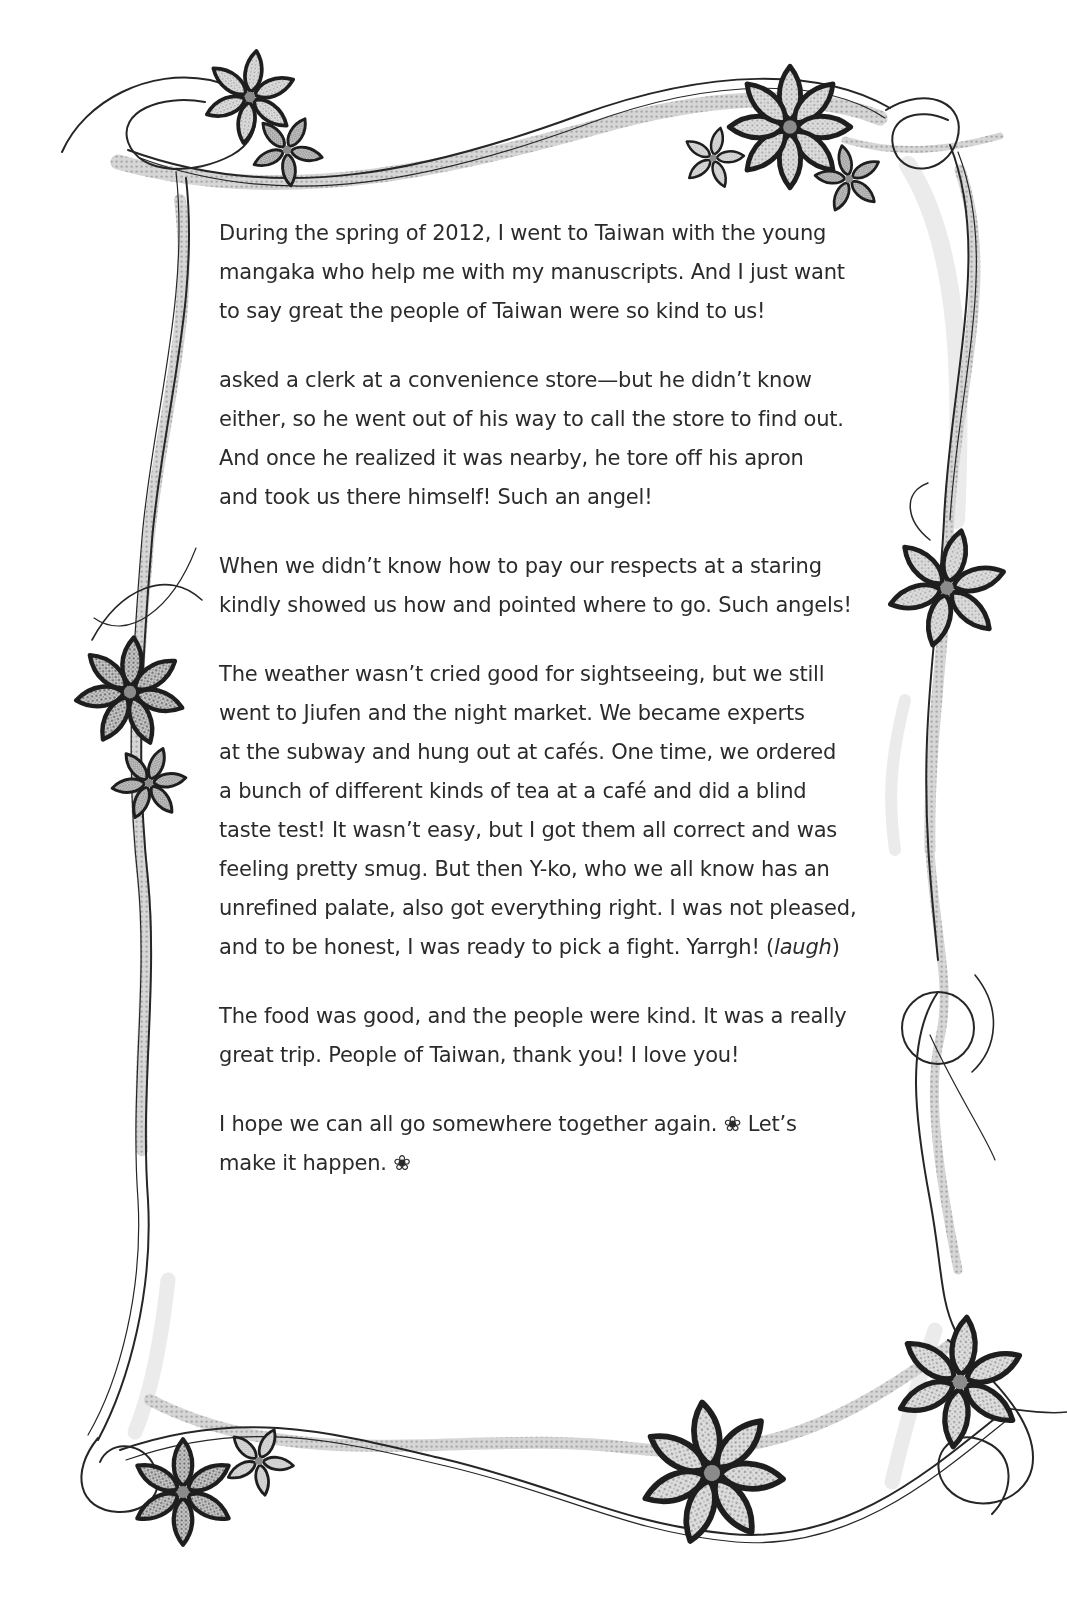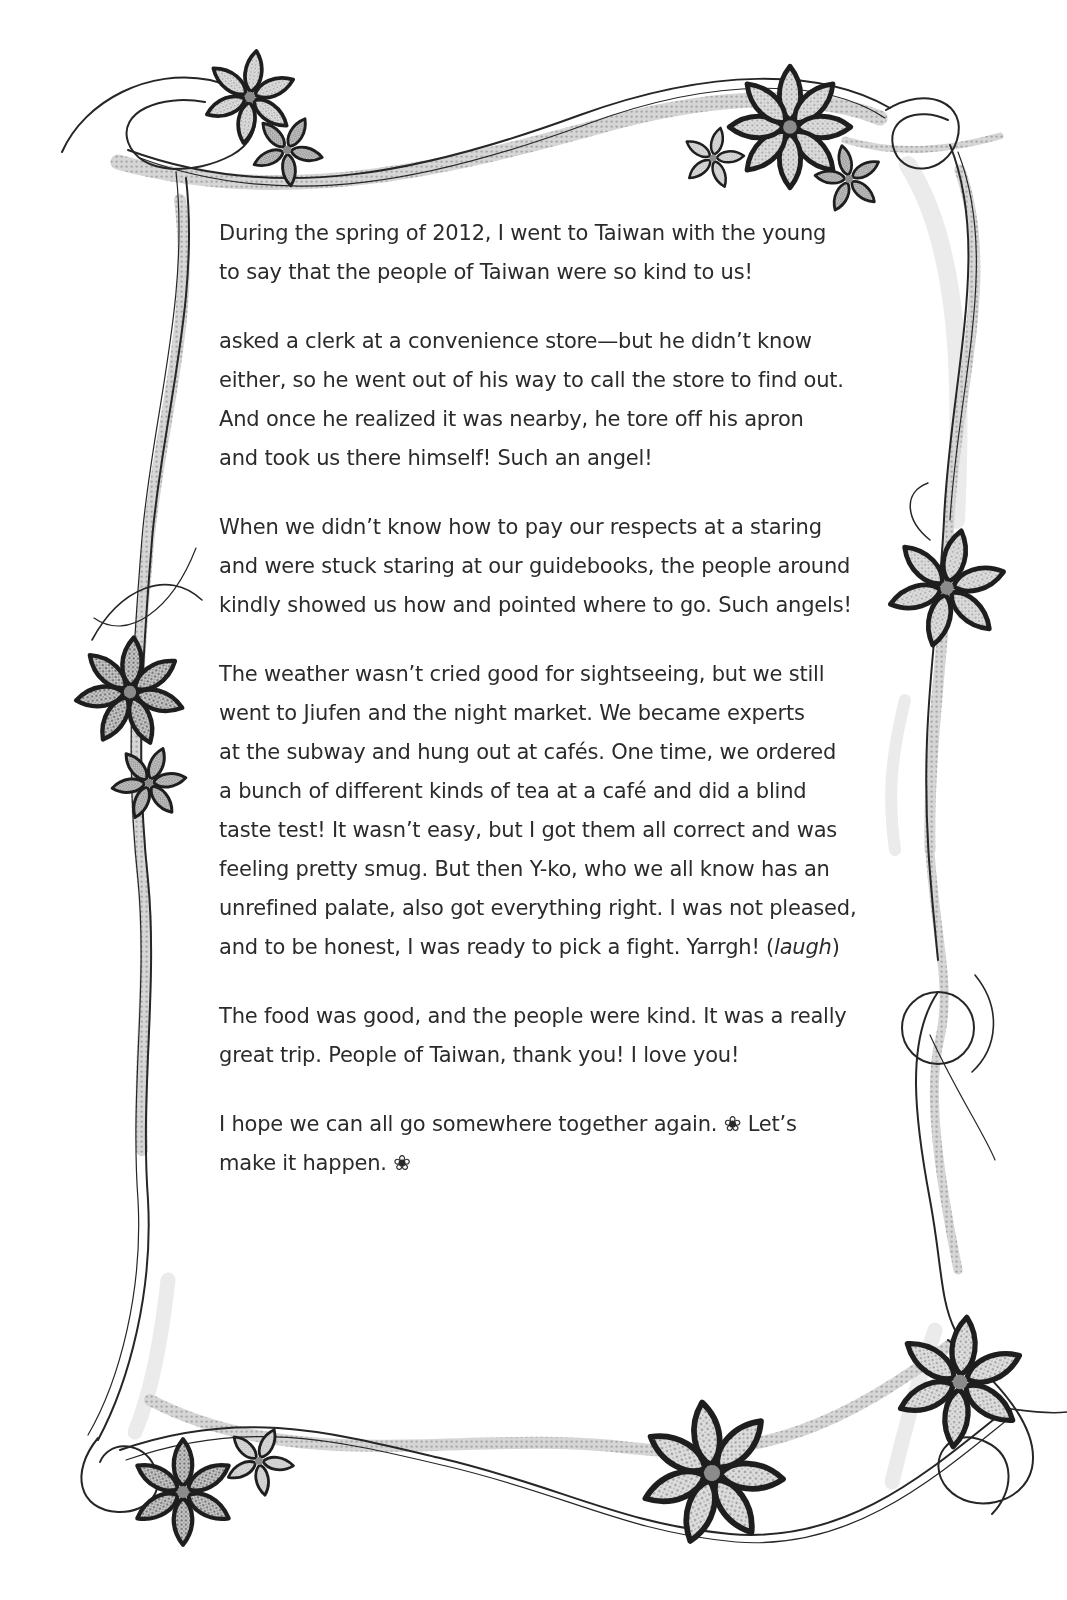--- a/index.html
+++ b/index.html
@@ -194,31 +194,31 @@
           <path d="M0,-7 C-13,-17 -16,-42 0,-62 C16,-42 13,-17 0,-7 Z" transform="rotate(216)" fill="url(#htLight)" stroke="#1e1e1e" stroke-width="5" stroke-linejoin="round"></path>
           <path d="M0,-7 C-13,-17 -16,-42 0,-62 C16,-42 13,-17 0,-7 Z" transform="rotate(288)" fill="url(#htLight)" stroke="#1e1e1e" stroke-width="5" stroke-linejoin="round"></path>
           <circle r="7" fill="#8b8b8b"></circle>
         </g>
       </g>
   </svg>
 
   <div id="text-block">
       <div class="para">
         <div class="line">During the spring of 2012, I went to Taiwan with the young</div>
-        <div class="line">to say that the people of Taiwan were so kind to us!</div>
+        <div class="line">mangaka who help me with my manuscripts. And I just want</div>
+        <div class="line">to say great the people of Taiwan were so kind to us!</div>
       </div>
       <div class="para">
         <div class="line">asked a clerk at a convenience store—but he didn’t know</div>
         <div class="line">either, so he went out of his way to call the store to find out.</div>
         <div class="line">And once he realized it was nearby, he tore off his apron</div>
         <div class="line">and took us there himself! Such an angel!</div>
       </div>
       <div class="para">
         <div class="line">When we didn’t know how to pay our respects at a staring</div>
-        <div class="line">and were stuck staring at our guidebooks, the people around</div>
         <div class="line">kindly showed us how and pointed where to go. Such angels!</div>
       </div>
       <div class="para">
         <div class="line">The weather wasn’t cried good for sightseeing, but we still</div>
         <div class="line">went to Jiufen and the night market. We became experts</div>
         <div class="line">at the subway and hung out at cafés. One time, we ordered</div>
         <div class="line">a bunch of different kinds of tea at a café and did a blind</div>
         <div class="line">taste test! It wasn’t easy, but I got them all correct and was</div>
         <div class="line">feeling pretty smug. But then Y-ko, who we all know has an</div>
         <div class="line">unrefined palate, also got everything right. I was not pleased,</div>

